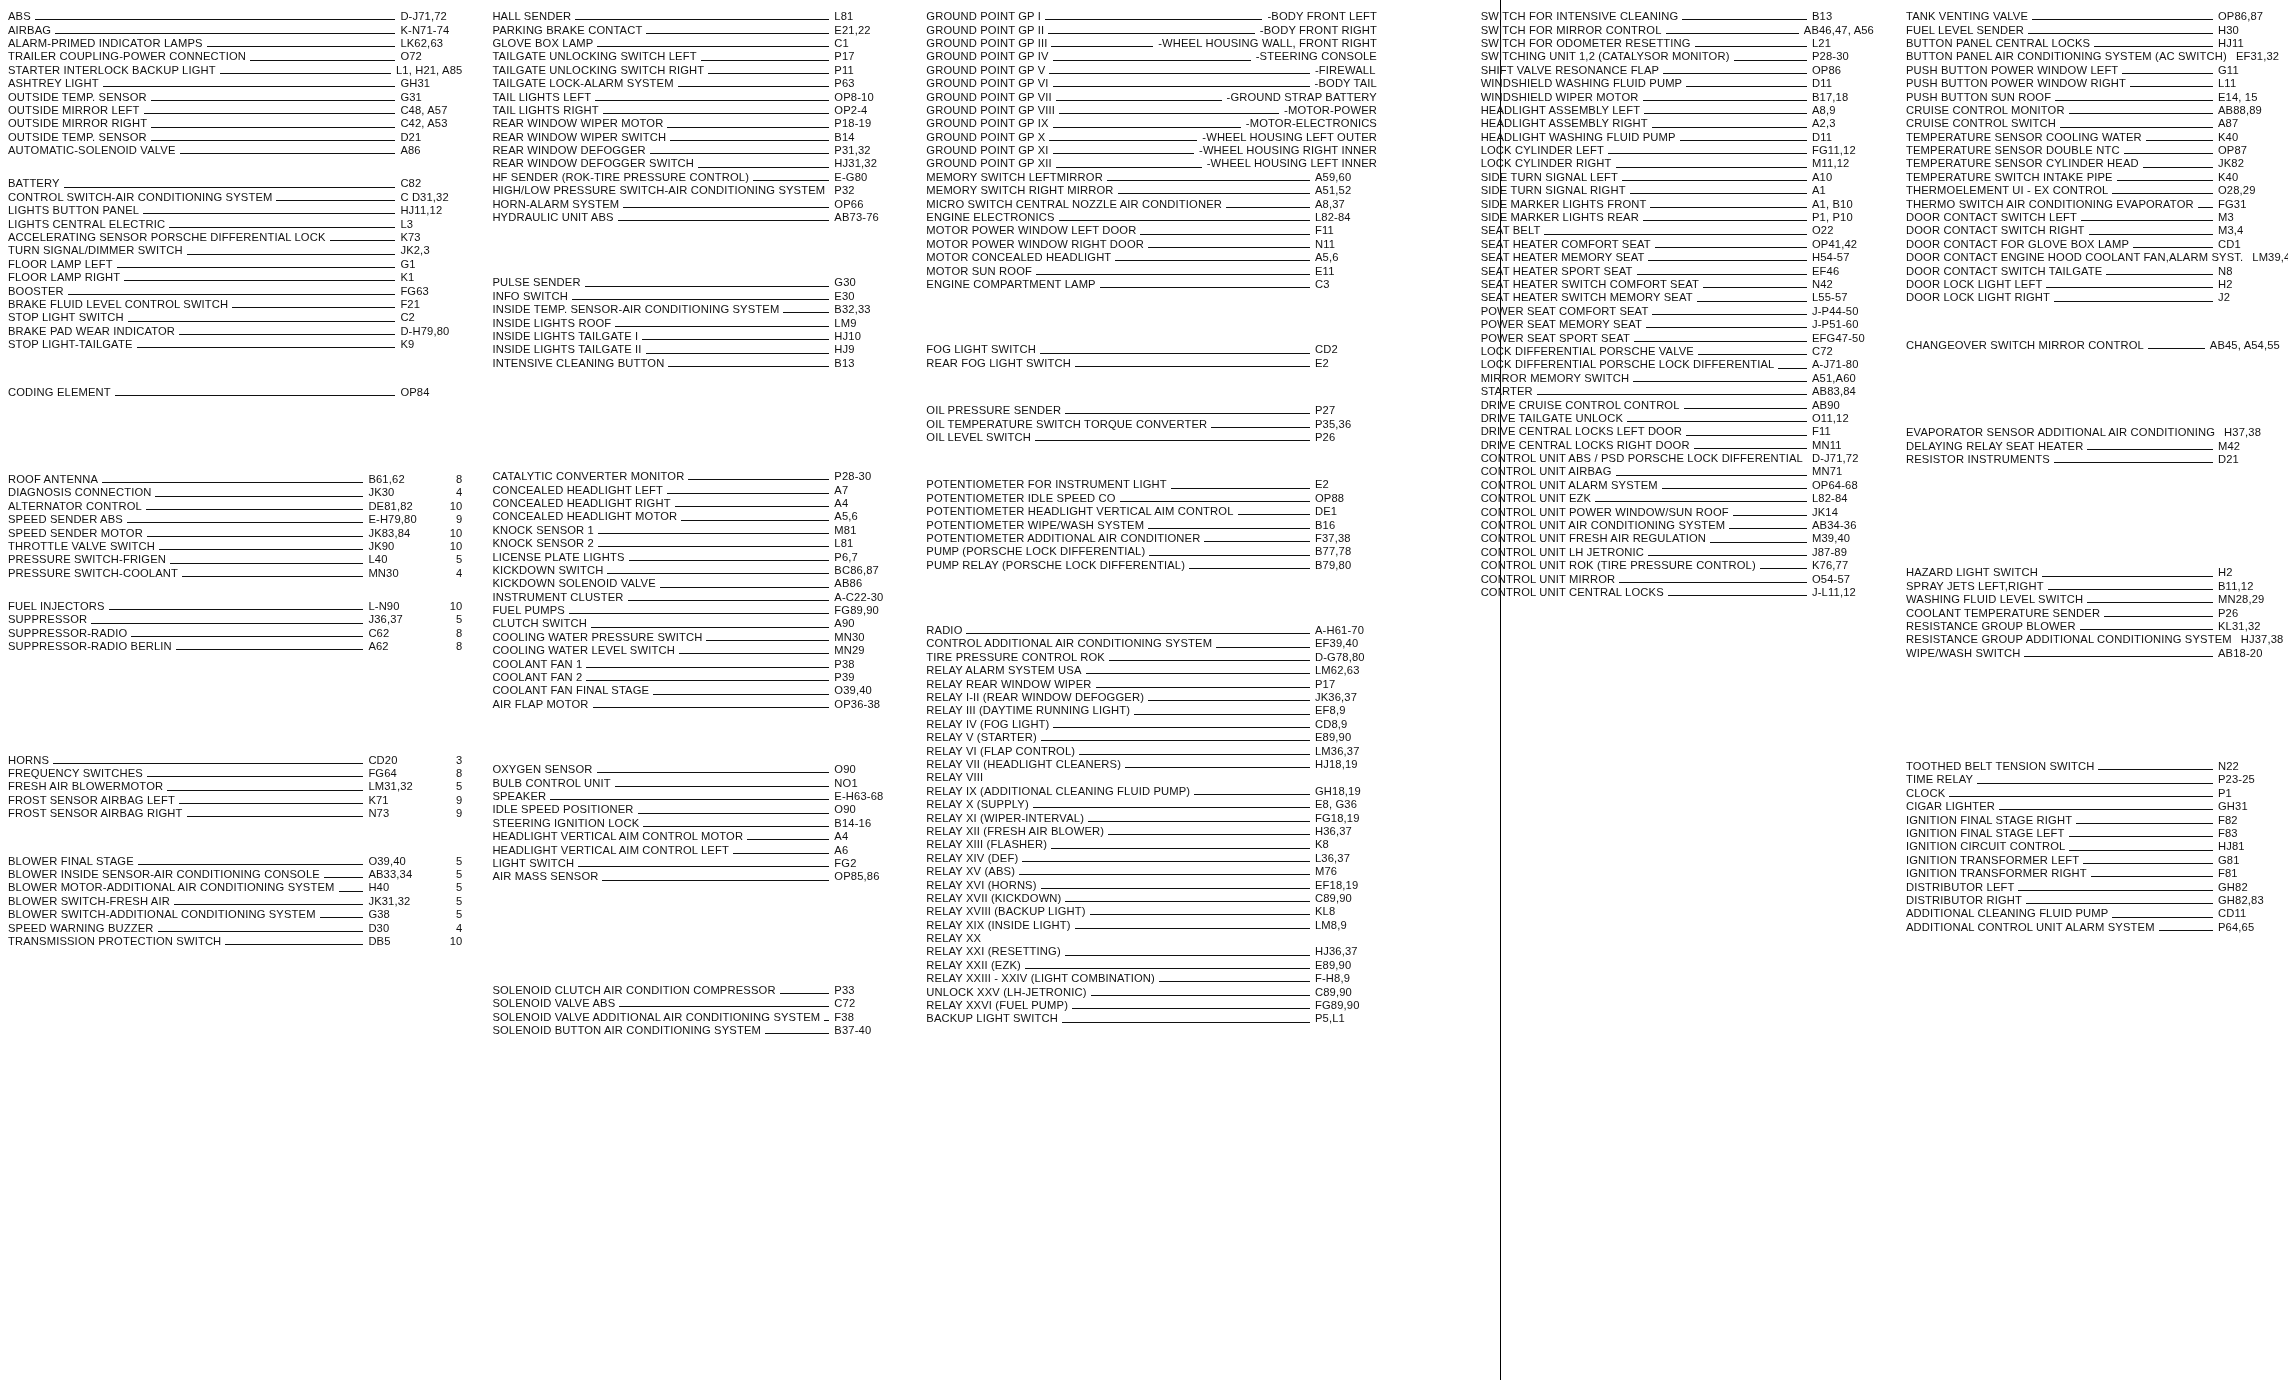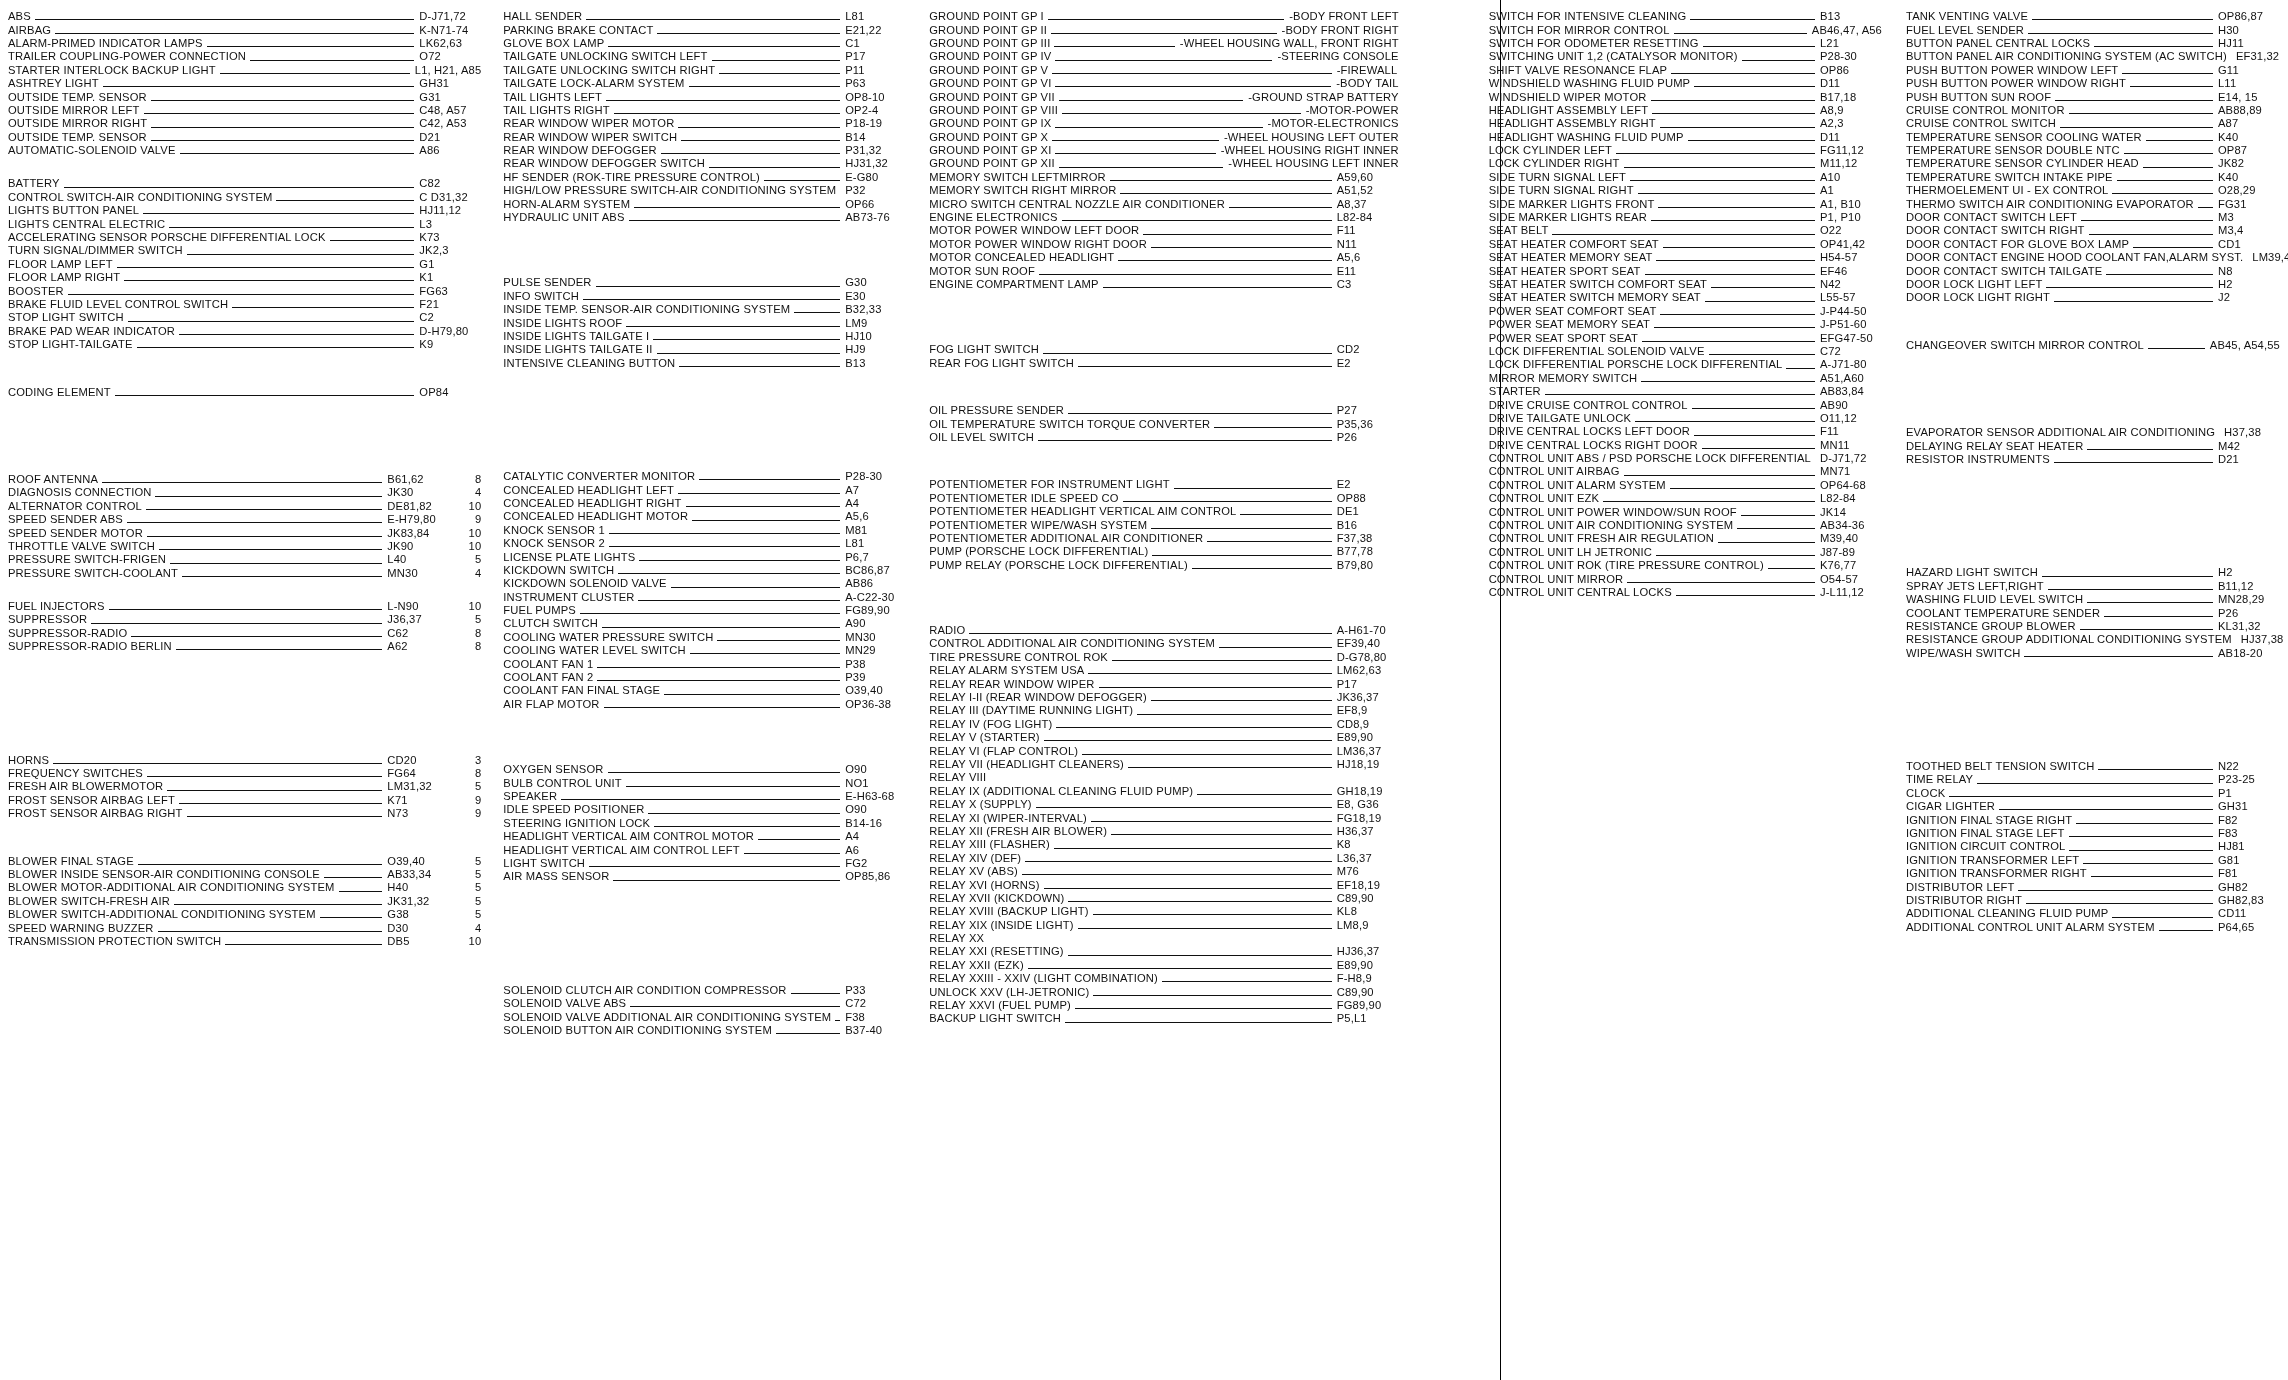--- a/index.html
+++ b/index.html
@@ -8,21 +8,21 @@
     font-family:"Liberation Sans", sans-serif;
     color:#111;
     overflow:hidden;
   }
   .sheet{
     position:relative;
     width:2288px;height:1380px;
     box-sizing:border-box;
     padding:10px 8px 4px 8px;
     display:flex;
-    gap:8px;
+    gap:16px;
   }
   .col{
     position:relative;
     box-sizing:border-box;
   }
   .col1{width:500px;padding-right:10px;}
   .col2{width:420px;padding-left:4px;padding-right:10px;}
   .col3{width:500px;padding-left:4px;padding-right:10px;}
   .gap{width:60px;}
   .col4{width:420px;padding-left:6px;padding-right:10px;}
@@ -1117,21 +1117,21 @@
           <span class="lbl">POWER SEAT MEMORY SEAT</span>
           <span class="dots"></span>
           <span class="val">J-P51-60</span>
         </div>
         <div class="row">
           <span class="lbl">POWER SEAT SPORT SEAT</span>
           <span class="dots"></span>
           <span class="val">EFG47-50</span>
         </div>
         <div class="row">
-          <span class="lbl">LOCK DIFFERENTIAL SOLENOID VALVE</span>
+          <span class="lbl">LOCK DIFFERENTIAL PORSCHE VALVE</span>
           <span class="dots"></span>
           <span class="val">C72</span>
         </div>
         <div class="row">
           <span class="lbl">LOCK DIFFERENTIAL PORSCHE LOCK DIFFERENTIAL</span>
           <span class="dots"></span>
           <span class="val">A-J71-80</span>
         </div>
         <div class="row">
           <span class="lbl">MIRROR MEMORY SWITCH</span>

